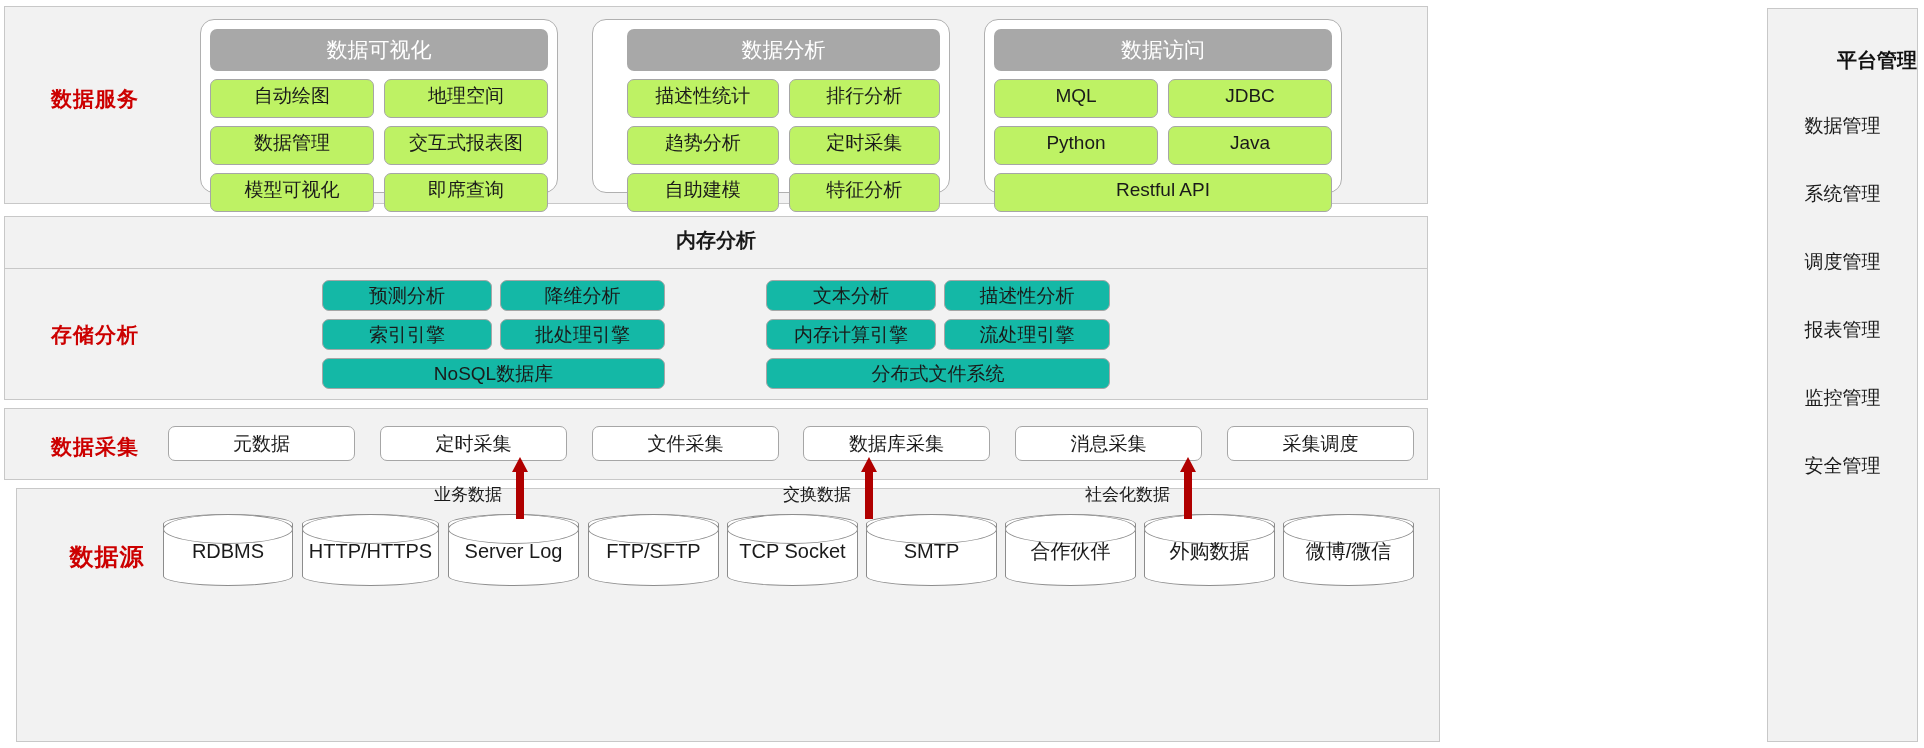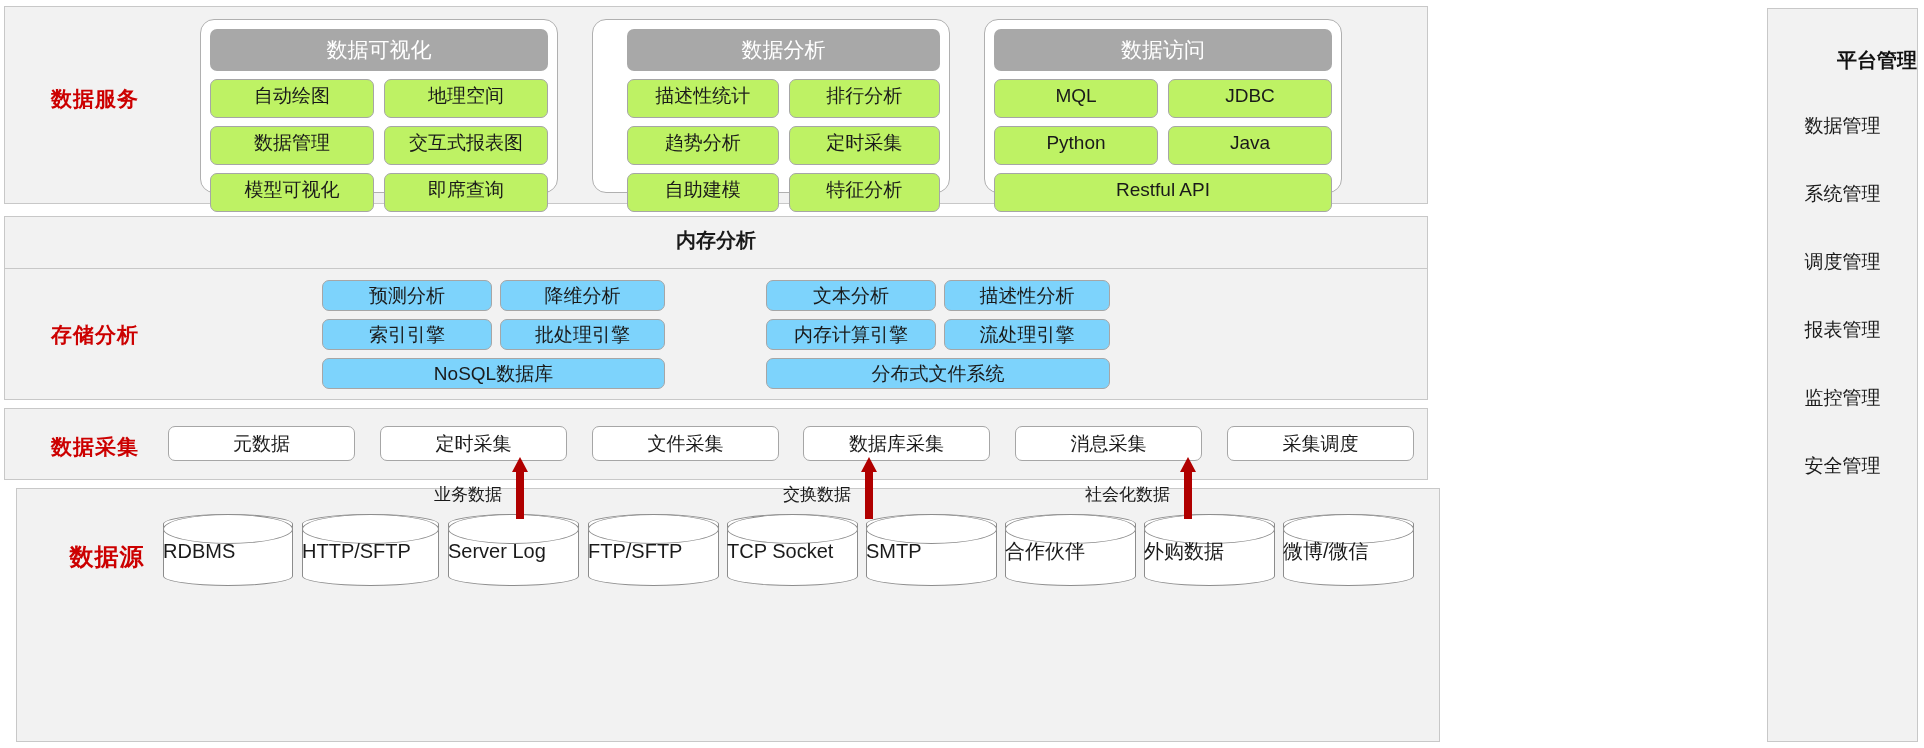--- a/index.html
+++ b/index.html
@@ -83,21 +83,21 @@
     width: 100%;
     text-align: center;
     font-weight: bold;
     font-size: 20px;
     color: #1a1a1a;
   }
 
   
   .sbox {
     position: absolute;
-    background: #7dd3fc;
+    background: #14b8a6;
     border: 1.6px solid #a6a6a6;
     border-radius: 7px;
     text-align: center;
     font-size: 19px;
     color: #1a1a1a;
     box-sizing: border-box;
     white-space: nowrap;
     display: flex;
     align-items: center;
     justify-content: center;
@@ -141,20 +141,21 @@
     border: 1.4px solid #8c8c8c;
     border-radius: 50%;
     background: #ffffff;
     box-sizing: border-box;
   }
   .cyl .cyl-label {
     position: absolute;
     left: 0; right: 0;
     top: 50%;
     transform: translateY(-45%);
+    text-align: center;
     font-size: 20px;
     color: #1a1a1a;
     white-space: nowrap;
     z-index: 3;
   }
 
   
   .arrow {
     position: absolute;
     width: 16px;
@@ -300,21 +301,21 @@
   </div>
 
   <div class="cyl" style="left:163px; top:514px; width:130px; height:72px;">
     <div class="cyl-body"></div>
     <div class="cyl-top"></div>
     <div class="cyl-label">RDBMS</div>
   </div>
   <div class="cyl" style="left:302px; top:514px; width:137px; height:72px;">
     <div class="cyl-body"></div>
     <div class="cyl-top"></div>
-    <div class="cyl-label">HTTP/SFTP</div>
+    <div class="cyl-label">HTTP/HTTPS</div>
   </div>
   <div class="cyl" style="left:448px; top:514px; width:131px; height:72px;">
     <div class="cyl-body"></div>
     <div class="cyl-top"></div>
     <div class="cyl-label">Server Log</div>
   </div>
   <div class="cyl" style="left:588px; top:514px; width:131px; height:72px;">
     <div class="cyl-body"></div>
     <div class="cyl-top"></div>
     <div class="cyl-label">FTP/SFTP</div>

